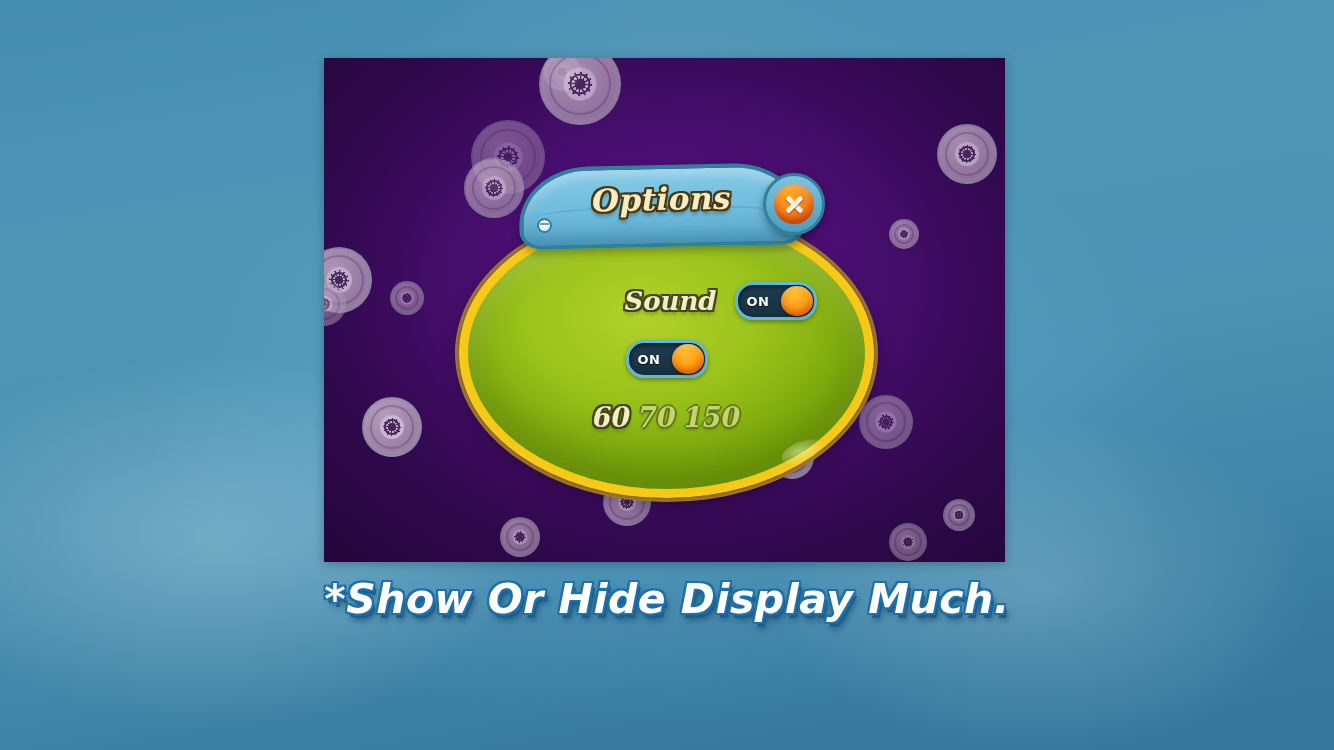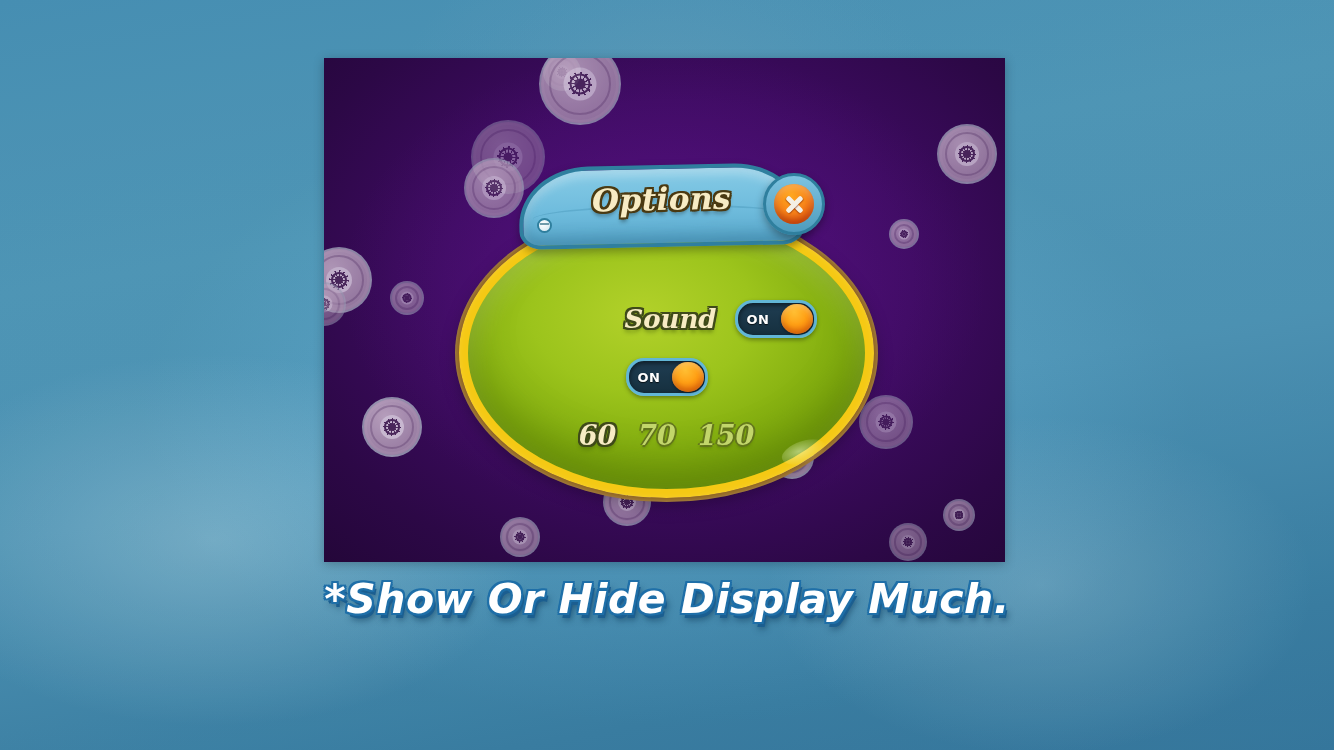--- a/index.html
+++ b/index.html
@@ -106,21 +106,21 @@
     background:radial-gradient(circle at 42% 30%, #ffa81f 0%, #f8861a 42%, #e3530f 82%, #c23a0a 100%);
     box-shadow:inset 0 -4px 7px rgba(130,30,0,0.45), inset 0 4px 6px rgba(255,220,150,0.45);
     display:flex;align-items:center;justify-content:center;}
   #close .x{position:relative;width:22px;height:22px;}
   #close .x:before,#close .x:after{content:"";position:absolute;left:1px;top:9px;width:21px;height:5px;
     background:#f4f0e6;border-radius:2px;box-shadow:0 1px 1px rgba(120,30,0,0.5);}
   #close .x:before{transform:rotate(45deg);}
   #close .x:after{transform:rotate(-45deg);}
 
   
-  #rows{position:absolute;left:0;right:0;top:82px;}
+  #rows{position:absolute;left:0;right:0;top:64px;}
   .row{display:flex;align-items:center;justify-content:center;height:58px;}
   .row .lbl{
     font-family:"DejaVu Serif", serif;font-weight:bold;font-style:italic;
     font-size:26px;color:#f7ecc4;text-align:right;width:200px;padding-right:18px;
     text-shadow:
       -2px 0 0 #3f4a1a, 2px 0 0 #3f4a1a, 0 -2px 0 #3f4a1a, 0 2px 0 #3f4a1a,
       -2px -2px 0 #3f4a1a, 2px -2px 0 #3f4a1a, -2px 2px 0 #3f4a1a, 2px 2px 0 #3f4a1a,
       0 4px 4px rgba(40,60,0,0.5);
     white-space:nowrap;
   }
@@ -130,21 +130,21 @@
     box-shadow:inset 0 2px 5px rgba(0,0,0,0.6), 0 2px 4px rgba(0,0,0,0.35);}
   .toggle .ontxt{position:absolute;left:9px;top:50%;transform:translateY(-50%);
     font-family:"DejaVu Sans", sans-serif;font-weight:bold;font-size:13px;color:#ffffff;
     letter-spacing:0.5px;text-shadow:0 1px 1px rgba(0,0,0,0.7);text-align:center;}
   .toggle .knob{position:absolute;right:1px;top:50%;transform:translateY(-50%);
     width:32px;height:30px;border-radius:50%;
     background:radial-gradient(circle at 42% 28%, #ffbf33 0%, #ff9f14 45%, #f4730d 85%, #da560a 100%);
     box-shadow:inset 0 -3px 6px rgba(150,50,0,0.45), inset 0 3px 5px rgba(255,230,160,0.5), 0 1px 3px rgba(0,0,0,0.4);}
 
   
-  .times{display:flex;align-items:flex-end;gap:22px;}
+  .times{display:flex;align-items:flex-end;gap:8px;}
   .tval{
     font-family:"DejaVu Serif", serif;font-weight:bold;font-style:italic;font-size:27px;
     cursor:pointer;
   }
   .tval.sel{color:#f7ecc4;
     text-shadow:
       -2px 0 0 #3f4a1a, 2px 0 0 #3f4a1a, 0 -2px 0 #3f4a1a, 0 2px 0 #3f4a1a,
       -2px -2px 0 #3f4a1a, 2px -2px 0 #3f4a1a, -2px 2px 0 #3f4a1a, 2px 2px 0 #3f4a1a,
       0 4px 4px rgba(40,60,0,0.5);}
   .tval.dim{color:#c2d66a;

